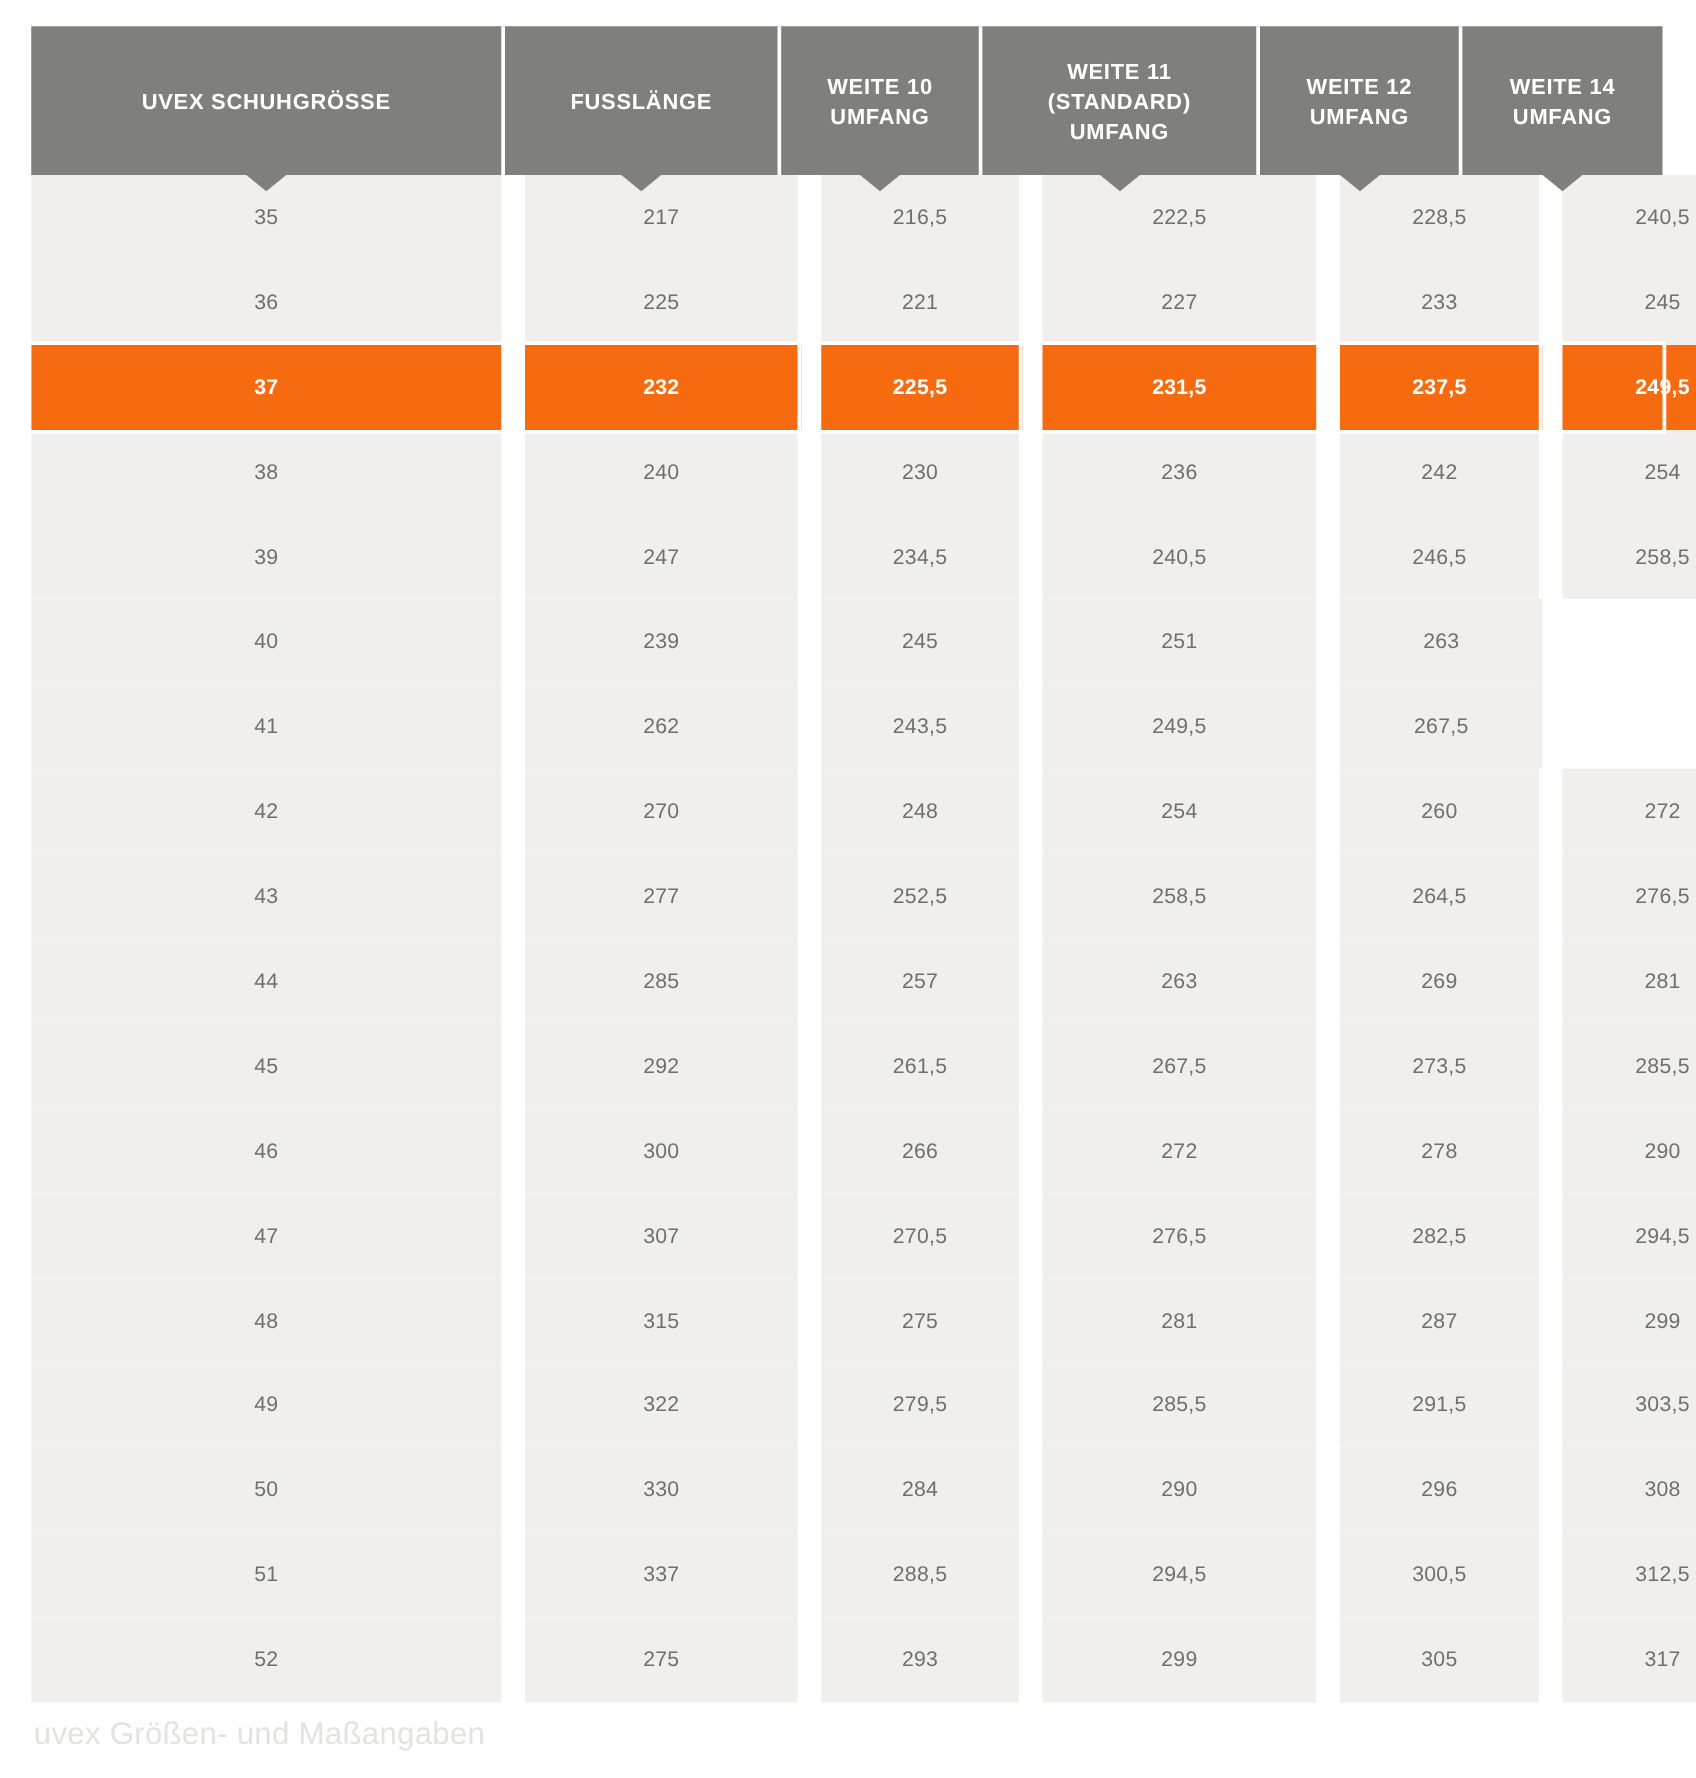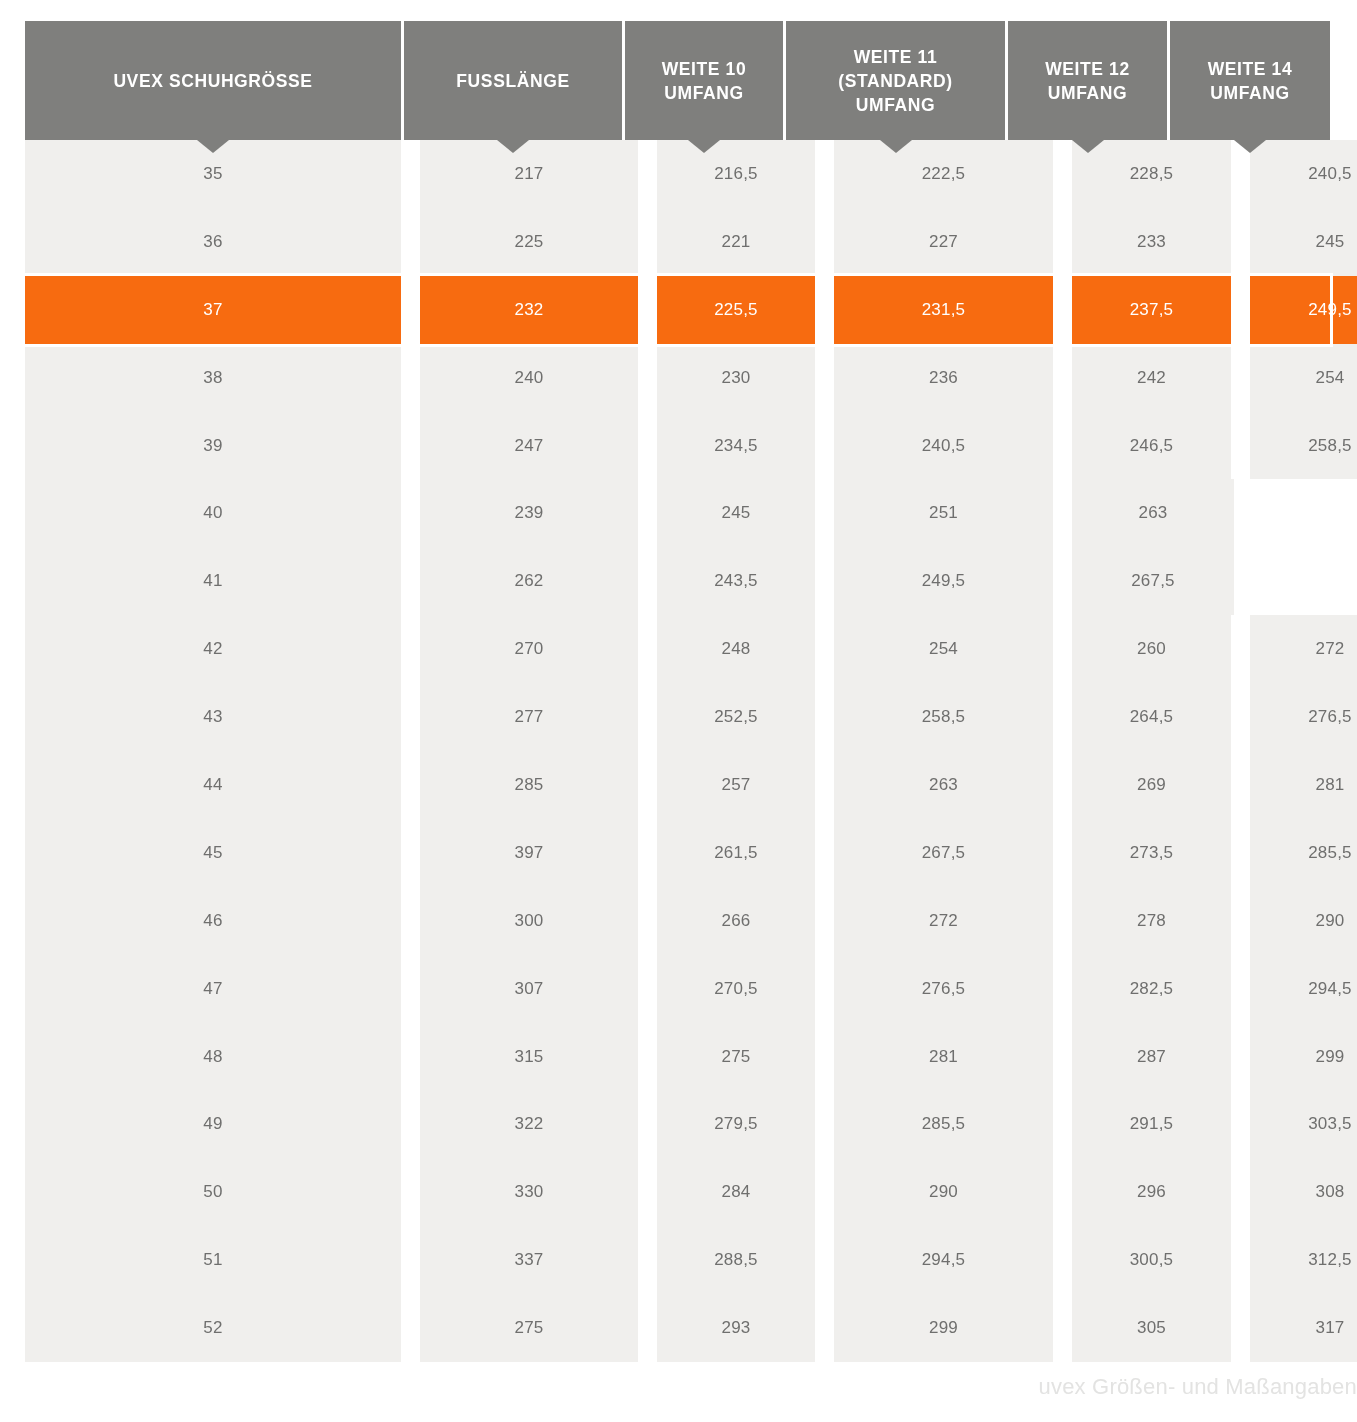--- a/index.html
+++ b/index.html
@@ -75,28 +75,28 @@
     border-right: 3px solid #ffffff;
   }
   .tr.highlight {
     position: relative;
     z-index: 1;
     outline: 3px solid #ffffff;
   }
   .tr.highlight .td {
     background: var(--highlight-bg);
     color: var(--highlight-text);
+    font-weight: bold;
   }
   .caption {
-    margin: 14px 0 0 2px;
-    font-size: 22px;
+    margin: 14px 16px 0 2px;
+    font-size: 25px;
     line-height: 22px;
     color: var(--caption-text);
     letter-spacing: 0.2px;
-    text-align: right;
   }
 </style>
 </head>
 <body style="background: rgb(255, 255, 255);">
 
 <div class="wrap">
   <div class="size-table">
     <div class="thead" id="thead">
         <div class="th">
           <div class="th-line">UVEX SCHUHGRÖSSE</div>
@@ -202,21 +202,21 @@
         <div class="tr">
           <div class="td">44</div>
           <div class="td">285</div>
           <div class="td">257</div>
           <div class="td">263</div>
           <div class="td">269</div>
           <div class="td">281</div>
         </div>
         <div class="tr">
           <div class="td">45</div>
-          <div class="td">397</div>
+          <div class="td">292</div>
           <div class="td">261,5</div>
           <div class="td">267,5</div>
           <div class="td">273,5</div>
           <div class="td">285,5</div>
         </div>
         <div class="tr">
           <div class="td">46</div>
           <div class="td">300</div>
           <div class="td">266</div>
           <div class="td">272</div>

